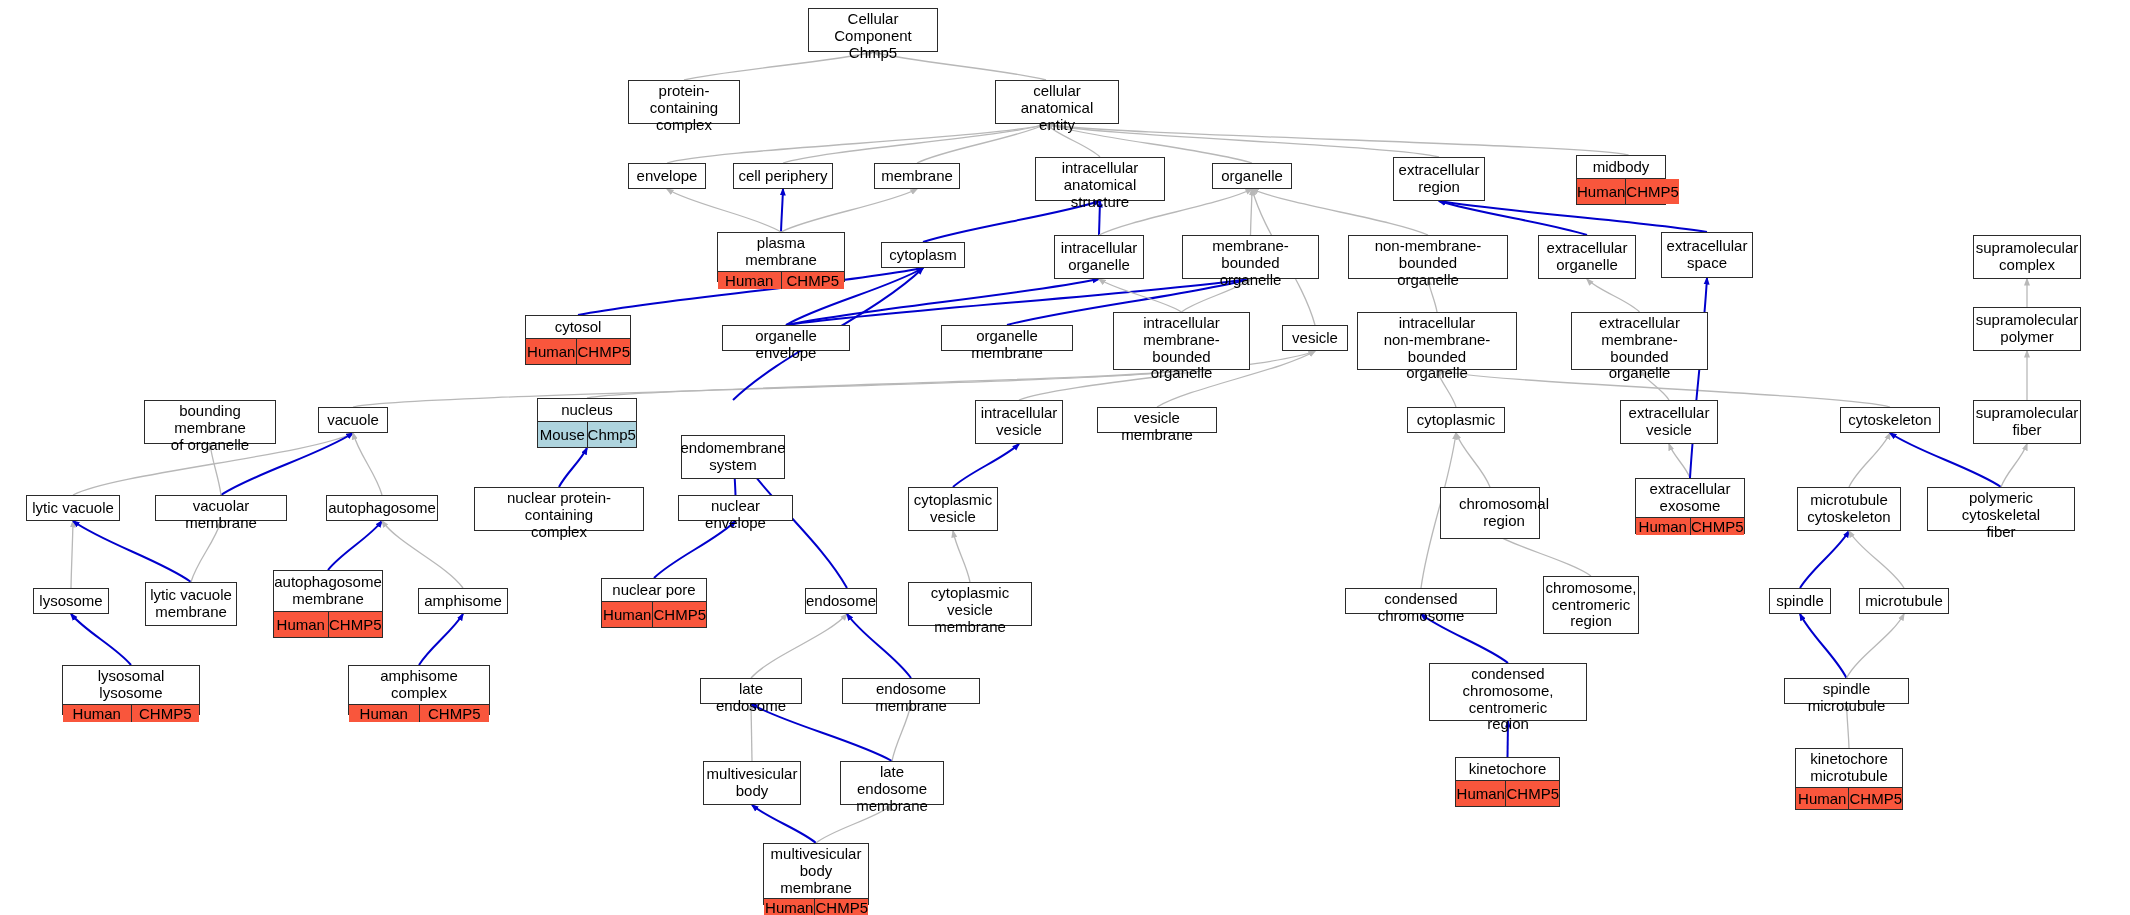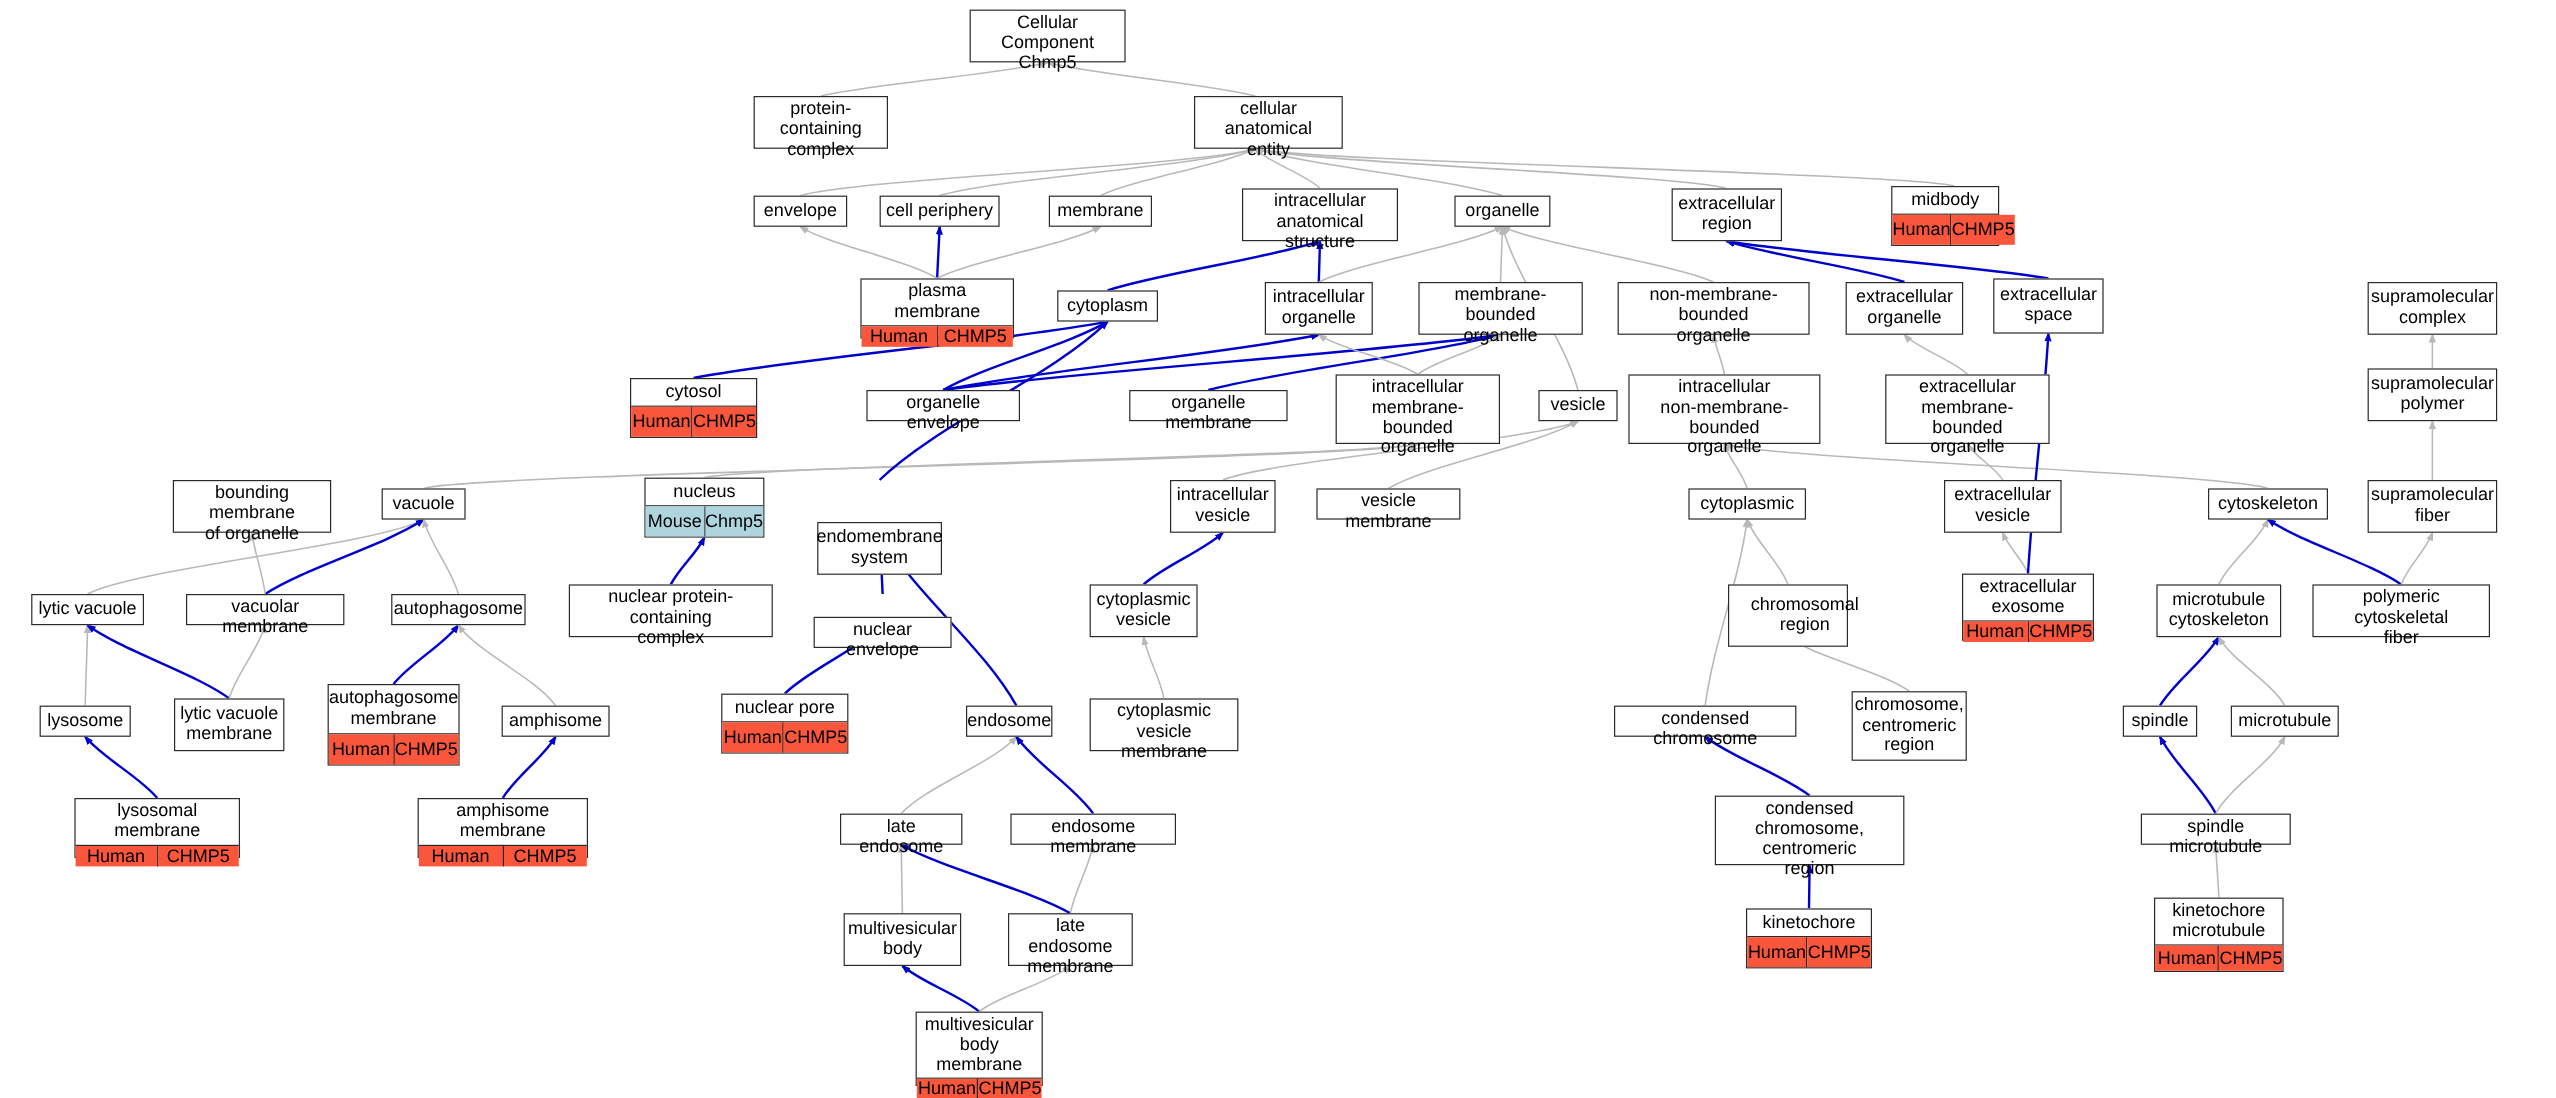--- a/index.html
+++ b/index.html
@@ -283,21 +283,21 @@
       <div class="node" style="left: 155px; top: 495px; width: 132px; height: 26px;">
         <div class="title">vacuolar membrane</div>
       </div>
       <div class="node" style="left: 326px; top: 495px; width: 112px; height: 26px;">
         <div class="title">autophagosome</div>
       </div>
       <div class="node" style="left: 474px; top: 487px; width: 170px; height: 44px;">
         <div class="title">nuclear protein-containing
 complex</div>
       </div>
-      <div class="node" style="left: 678px; top: 514px; width: 115px; height: 26px;">
+      <div class="node" style="left: 678px; top: 495px; width: 115px; height: 26px;">
         <div class="title">nuclear envelope</div>
       </div>
       <div class="node" style="left: 908px; top: 487px; width: 90px; height: 44px;">
         <div class="title">cytoplasmic
 vesicle</div>
       </div>
       <div class="node" style="left: 1769px; top: 588px; width: 62px; height: 26px;">
         <div class="title">spindle</div>
       </div>
       <div class="node" style="left: 1859px; top: 588px; width: 90px; height: 26px;">
@@ -337,28 +337,28 @@
         </div>
       </div>
       <div class="node" style="left: 805px; top: 588px; width: 72px; height: 26px; justify-content: flex-end;">
         <div class="title">endosome</div>
       </div>
       <div class="node" style="left: 908px; top: 582px; width: 124px; height: 44px;">
         <div class="title">cytoplasmic
 vesicle membrane</div>
       </div>
       <div class="node" style="left: 62px; top: 665px; width: 138px; height: 50px;">
-        <div class="title">lysosomal membrane</div>
+        <div class="title">lysosomal lysosome</div>
         <div class="annot red">
           <div class="cell left">Human</div>
           <div class="cell">CHMP5</div>
         </div>
       </div>
       <div class="node" style="left: 348px; top: 665px; width: 142px; height: 50px;">
-        <div class="title">amphisome membrane</div>
+        <div class="title">amphisome complex</div>
         <div class="annot red">
           <div class="cell left">Human</div>
           <div class="cell">CHMP5</div>
         </div>
       </div>
       <div class="node" style="left: 1429px; top: 663px; width: 158px; height: 58px;">
         <div class="title">condensed chromosome,
 centromeric
 region</div>
       </div>

